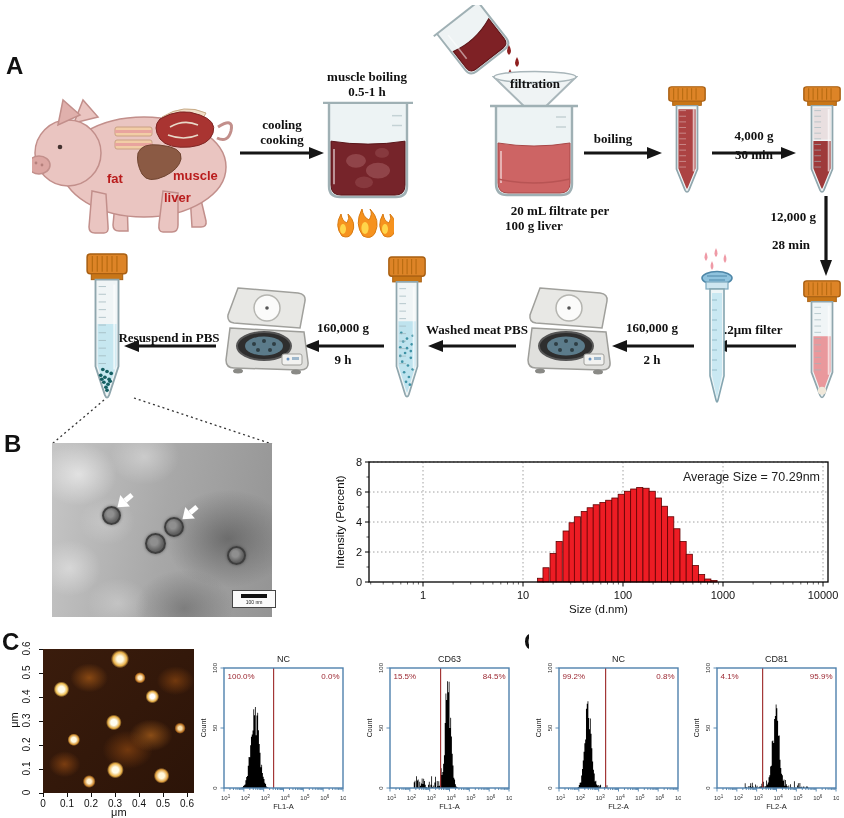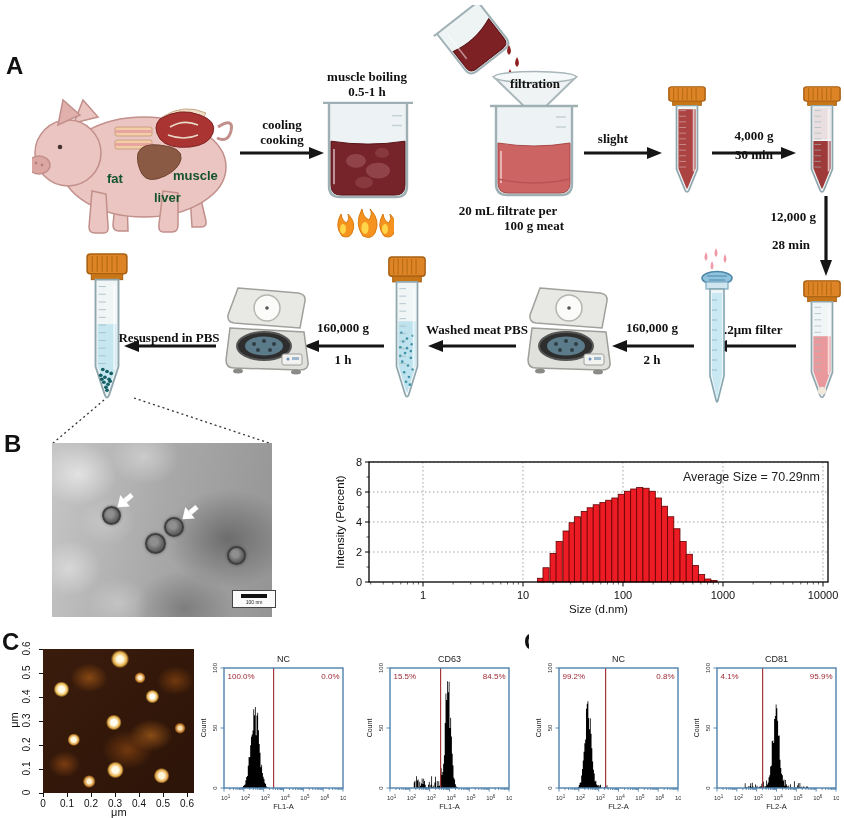--- a/index.html
+++ b/index.html
@@ -2,21 +2,21 @@
 <html><head>
 <meta charset="utf-8">
 <style>
   html,body{margin:0;padding:0;background:#fff;}
   .fig{position:relative;width:844px;height:818px;background:#fff;overflow:hidden;
        font-family:"Liberation Sans",sans-serif;}
   .abs{position:absolute;}
   .plabel{position:absolute;font:700 24px "Liberation Sans",sans-serif;color:#111;}
   .step{position:absolute;font:700 13px "Liberation Serif",serif;color:#111;
         text-align:center;white-space:nowrap;}
-  .piglab{position:absolute;font:700 13px "Liberation Sans",sans-serif;color:#14532d;white-space:nowrap;}
+  .piglab{position:absolute;font:700 13px "Liberation Sans",sans-serif;color:#b91c1c;white-space:nowrap;}
   .arrow line{stroke:#151515;stroke-width:3.2;}
   .arrow polygon{fill:#151515;}
   .deco{position:absolute;}
   .deco svg{display:block;width:100%;height:100%;}
   
   .tem{position:absolute;left:52px;top:443px;width:220px;height:174px;
     background:
       radial-gradient(90px 70px at 80% 55%, rgba(60,60,60,.50), rgba(60,60,60,0) 70%),
       radial-gradient(70px 55px at 60% 95%, rgba(70,70,70,.40), rgba(70,70,70,0) 70%),
       radial-gradient(55px 45px at 12% 18%, rgba(255,255,255,.55), rgba(255,255,255,0) 70%),
@@ -100,21 +100,21 @@
         <path d="M130,22 q22,-14 44,-4 l-4,7 q-18,-8 -36,2 z" fill="#f0dfc8" stroke="#c8ab88"></path>
         <path d="M128,24 q20,-12 40,-4 q17,6 13,18 q-4,12 -23,14 q-22,2 -30,-8 q-8,-12 0,-20 z" fill="#a93431" stroke="#7e2523"></path>
         <path d="M138,32 q14,-8 28,-2 M136,40 q16,6 30,0" fill="none" stroke="#e8d9c8" stroke-width="1.6"></path>
       </g>
 
       <path d="M106,58 q4,-10 21,-8 q24,2 22,14 q-2,10 -16,17 q-17,8 -23,-2 q-6,-11 -4,-21 z" fill="#8b5a44" stroke="#6f4430"></path>
     </svg>
   </div>
   <div class="piglab" style="left:107px;top:171px">fat</div>
   <div class="piglab" style="left:173px;top:168px">muscle</div>
-  <div class="piglab" style="left:154px;top:190px">liver</div>
+  <div class="piglab" style="left:164px;top:190px">liver</div>
 
   <div class="step" style="left:246px;top:117px;width:72px">cooling</div>
   <div class="step" style="left:246px;top:132px;width:72px">cooking</div>
   <svg class="arrow abs" style="left:240px;top:146px" width="84" height="14">
     <line x1="0" y1="7" x2="71" y2="7"></line>
       <polygon points="69,1 84,7 69,13"></polygon>
     </svg>
 
   <div class="step" style="left:312px;top:69px;width:110px">muscle boiling</div>
   <div class="step" style="left:312px;top:84px;width:110px">0.5-1 h</div>
@@ -171,24 +171,24 @@
     <svg viewBox="0 0 88 95" preserveAspectRatio="none">
       <path d="M6,3 L6,81 Q6,92 17,92 L71,92 Q82,92 82,81 L82,3" fill="#edf3f4" stroke="#9fb0b4" stroke-width="2.4"></path>
       <line x1="0" y1="3" x2="88" y2="3" stroke="#9fb0b4" stroke-width="2.4"></line>
       <path d="M8,40 L8,80 Q8,90 18,90 L70,90 Q80,90 80,80 L80,40 Q44,46 8,40 Z" fill="#cd6464" stroke="#a84848"></path>
       <line x1="66" y1="14" x2="76" y2="14" stroke="#c4d2d5" stroke-width="1.5"></line>
       <line x1="66" y1="24" x2="76" y2="24" stroke="#c4d2d5" stroke-width="1.5"></line>
       <line x1="11" y1="48" x2="11" y2="80" stroke="#ffffff" stroke-width="2" opacity="0.5"></line>
       <path d="M8,76 Q44,84 80,76" fill="none" stroke="#b85454" stroke-width="1.5"></path>
     </svg>
   </div>
-  <div class="step" style="left:452px;top:203px;width:112px">20 mL filtrate per</div>
-  <div class="step" style="left:478px;top:218px;width:112px">100 g meat</div>
-
-  <div class="step" style="left:578px;top:131px;width:70px">slight</div>
+  <div class="step" style="left:504px;top:203px;width:112px">20 mL filtrate per</div>
+  <div class="step" style="left:478px;top:218px;width:112px">100 g liver</div>
+
+  <div class="step" style="left:578px;top:131px;width:70px">boiling</div>
   <svg class="arrow abs" style="left:584px;top:146px" width="78" height="14">
     <line x1="0" y1="7" x2="65" y2="7"></line>
       <polygon points="63,1 78,7 63,13"></polygon>
     </svg>
 
   <div class="deco" id="tube1" style="left:666px;top:86px;width:42px;height:110px">
       <svg viewBox="0 0 44 152" preserveAspectRatio="none">
         <g>
           <rect x="3" y="1" width="38" height="20" rx="3" fill="#dd8427" stroke="#a85f12" stroke-width="1.5"></rect>
           <line x1="8" y1="3" x2="8" y2="19" stroke="#b96c12" stroke-width="1.2"></line>
@@ -400,21 +400,21 @@
         <line x1="14" y1="111.99999999999997" x2="21" y2="111.99999999999997" stroke="#9fb6bc" stroke-width="1" opacity="0.75"></line>
         <line x1="29" y1="32" x2="29" y2="118" stroke="#ffffff" stroke-width="2" opacity="0.65"></line>
       </svg>
     </div>
 
   <div class="step" style="left:301px;top:320px;width:84px">160,000 g</div>
   <svg class="arrow abs" style="left:304px;top:339px" width="80" height="14">
     <line x1="80" y1="7" x2="13" y2="7"></line>
       <polygon points="15,1 0,7 15,13"></polygon>
     </svg>
-  <div class="step" style="left:301px;top:352px;width:84px">1 h</div>
+  <div class="step" style="left:301px;top:352px;width:84px">9 h</div>
 
   <div class="deco centrifuge" style="left:218px;top:286px;width:96px;height:106px">
       <svg viewBox="0 0 96 106" preserveAspectRatio="none">
         <path d="M20,2 L80,7 Q88,8 87,15 L82,42 L16,37 Q9,36 10,29 Z" fill="#e8e8e5" stroke="#a0a09c" stroke-width="1.5"></path>
         <circle cx="49" cy="22" r="13" fill="#fbfbfa" stroke="#b5b5b0" stroke-width="1.5"></circle>
         <circle cx="49" cy="22" r="1.8" fill="#555"></circle>
         <path d="M12,42 L86,46 L90,76 Q91,84 82,84 L16,82 Q8,82 8,74 Z" fill="#e0e0dd" stroke="#9e9e9a" stroke-width="1.5"></path>
         <ellipse cx="46" cy="60" rx="27" ry="14" fill="#2e2e2e" stroke="#565656" stroke-width="2"></ellipse>
         <ellipse cx="46" cy="60" rx="19" ry="9.5" fill="#5b7b8a"></ellipse>
         <circle cx="36" cy="58" r="2" fill="#2e3e44"></circle>

